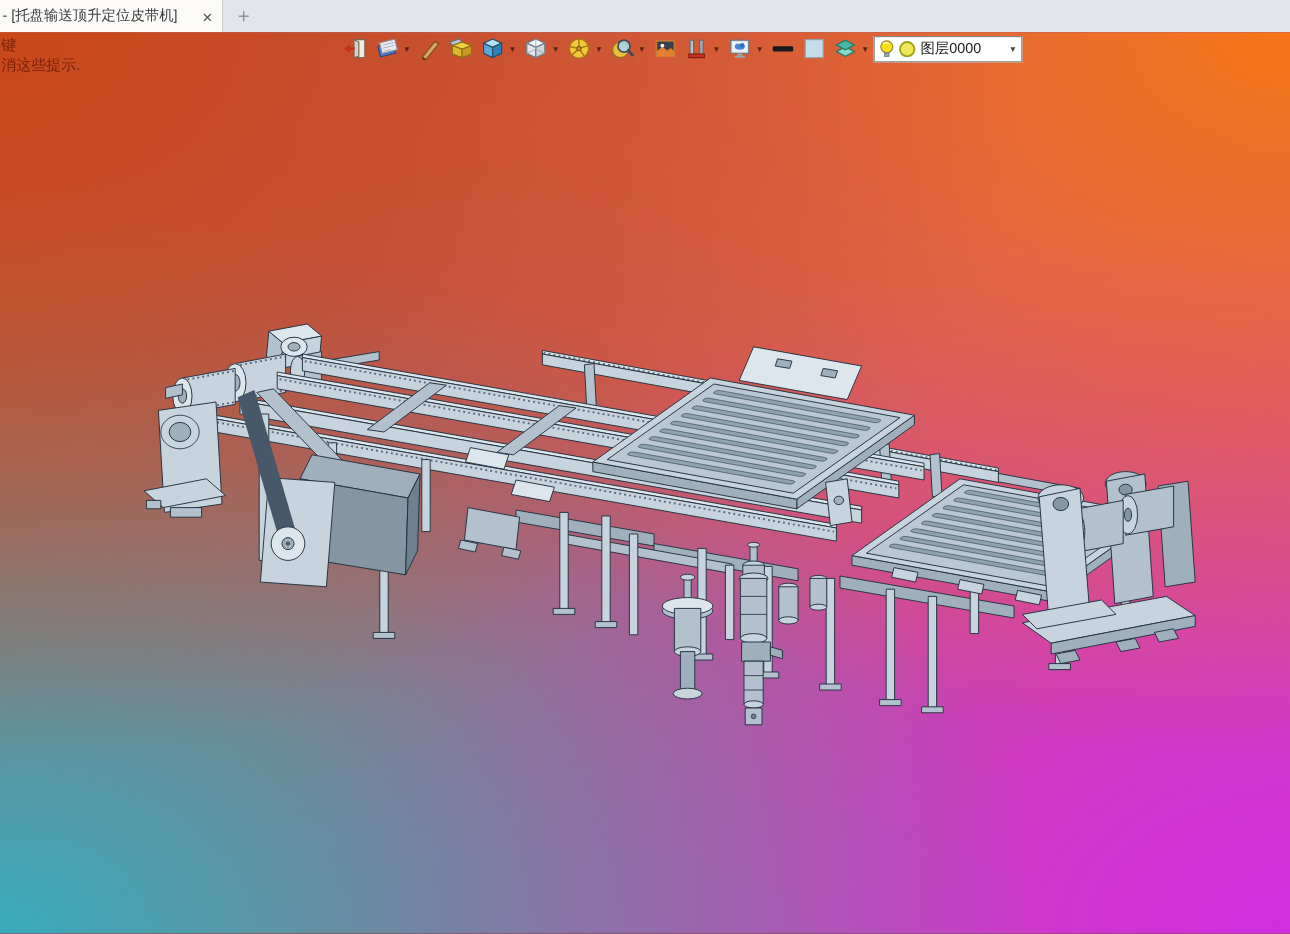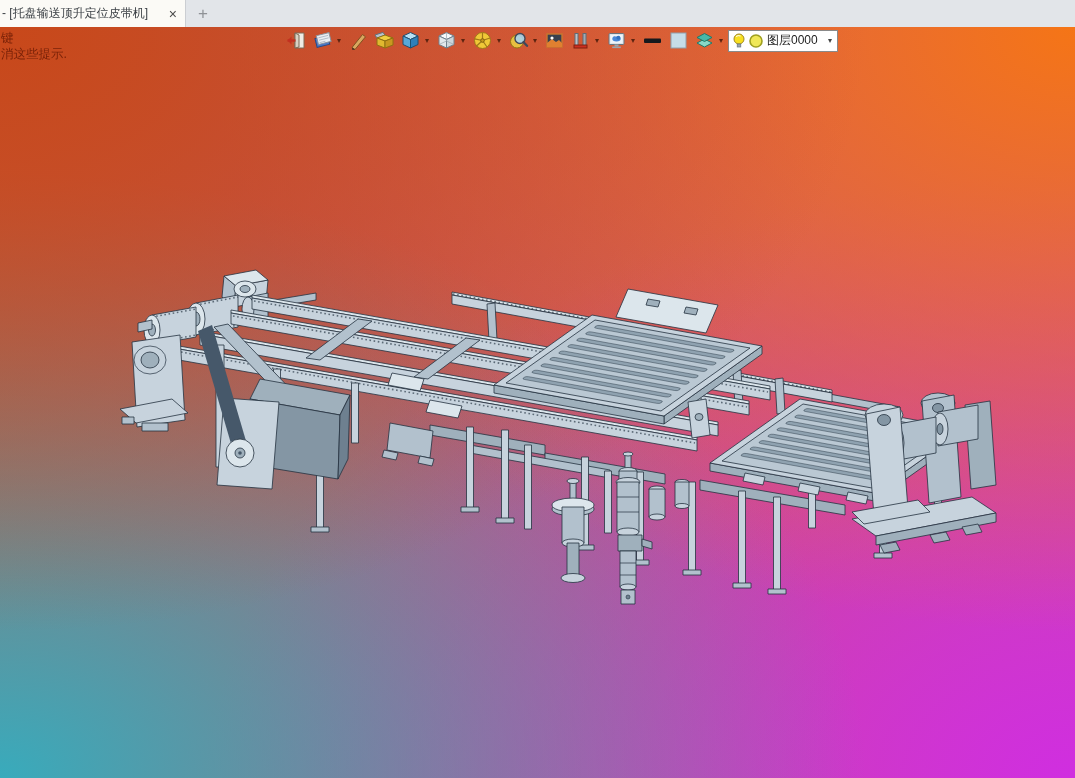--- a/index.html
+++ b/index.html
@@ -24,21 +24,21 @@
       radial-gradient(ellipse 130% 130% at 100% 100%,rgba(208,46,224,1) 0%, rgba(208,46,224,0) 62%),
       linear-gradient(115deg,#c05a40 0%,#cc4f9a 100%);}
   .prompt{position:absolute;left:1px;top:3px;font-size:12.5px;line-height:16px;
           color:#7a2208;white-space:nowrap;}
   
   .tb{position:absolute;left:284px;top:1px;height:25px;display:flex;align-items:center;gap:2px;}
   .tb-btn{width:24px;height:24px;border:none;background:transparent;padding:1px;margin:0;
           display:flex;align-items:center;justify-content:center;cursor:default;}
   .dd{width:10px;text-align:center;font-size:8px;color:#5e2410;line-height:24px;}
   .grp{display:flex;align-items:center;}
-  .combo{width:110px;height:22px;background:#fff;border:1px solid #8a8a8a;box-sizing:border-box;
+  .combo{width:124px;height:22px;background:#fff;border:1px solid #8a8a8a;box-sizing:border-box;
          display:flex;align-items:center;padding:0 2px;gap:1px;}
   .combo-label{flex:1;font-size:12px;color:#1c1c1c;padding-left:2px;white-space:nowrap;overflow:hidden;}
   .combo-dd{font-size:8px;color:#444;padding:0 3px;}
   
   .model{position:absolute;inset:0;}
   .o{stroke:#243240;stroke-width:0.8;stroke-linejoin:round;}.f1{fill:#dce6ec}.f2{fill:#c7d3dd}.f25{fill:#bac8d3}
   .f3{fill:#b2c1cd}.f4{fill:#9fb0bc}.f5{fill:#8496a4}.f6{fill:#6e8090}
   .belt{fill:#46586a}.slot{fill:#8fa2b0;stroke:#243240;stroke-width:0.5}
   .th{stroke:#243240;stroke-width:1.6;stroke-dasharray:1.6 2.6;fill:none;opacity:.65}
   .rim{stroke:#243240;stroke-width:0.7;fill:none}

